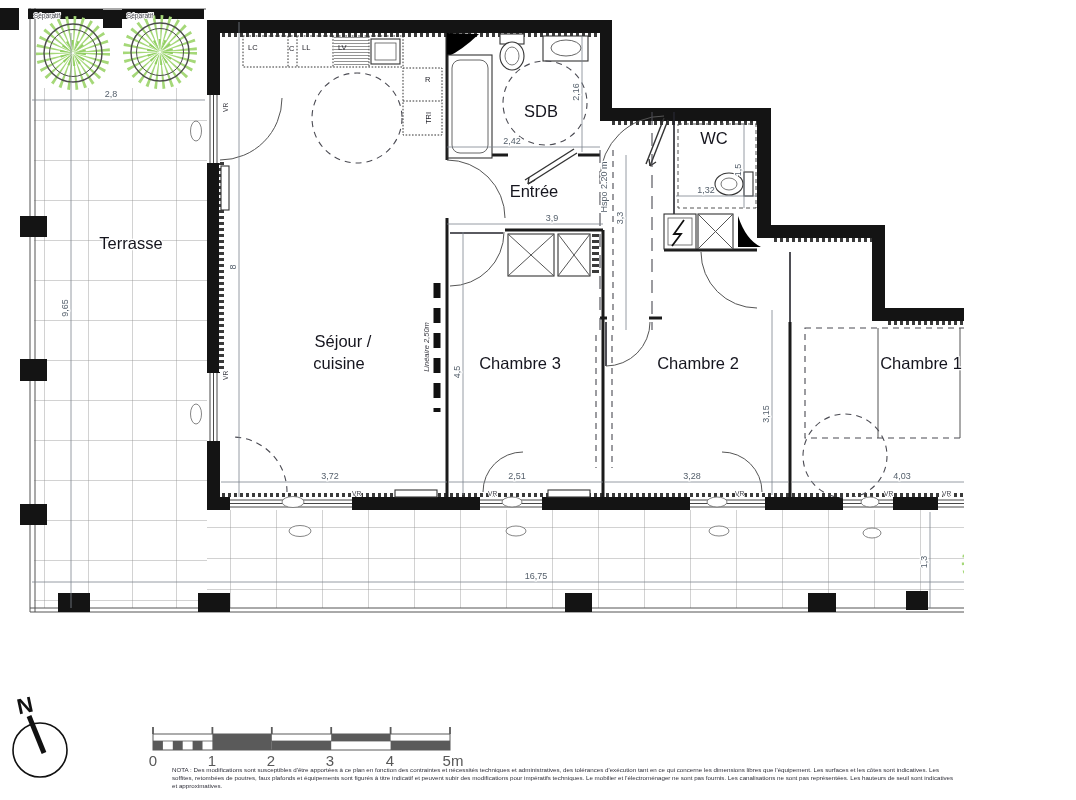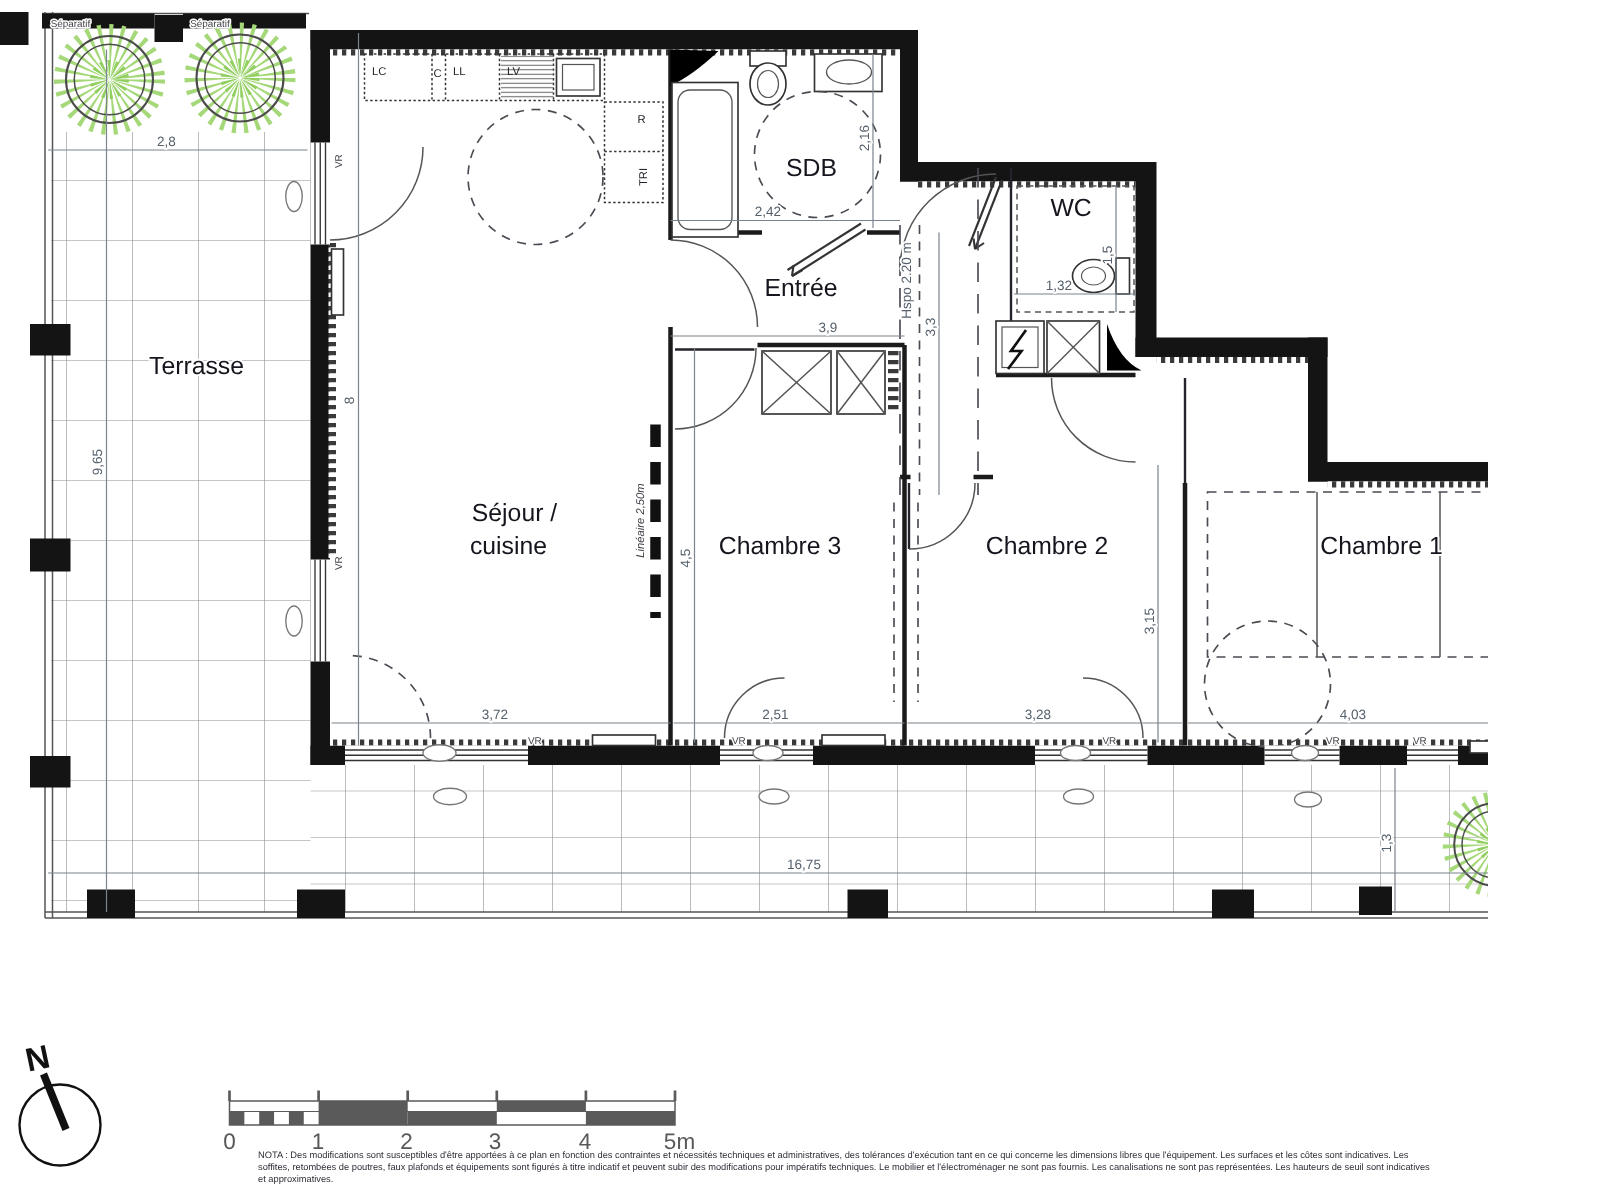--- a/index.html
+++ b/index.html
@@ -1,17 +1,17 @@
 <!DOCTYPE html>
 <html><head>
 <meta charset="utf-8">
 <style>
   html,body{margin:0;padding:0;background:#fff;}
   #stage{position:relative;width:964px;height:800px;background:#fff;overflow:hidden;
-         font-family:"Liberation Sans", sans-serif;padding-left:28px;}
+         font-family:"Liberation Sans", sans-serif;}
   svg{position:absolute;left:0;top:0;}
   text{font-family:"Liberation Sans", sans-serif;}
   .room{font-size:16.5px;fill:#15151e;paint-order:stroke;stroke:#fff;stroke-width:2.5px;stroke-linejoin:round;}
   .dim{font-size:9px;fill:#55606c;paint-order:stroke;stroke:#fff;stroke-width:2.6px;stroke-linejoin:round;}
   .tiny{font-size:6.6px;fill:#44444c;paint-order:stroke;stroke:#fff;stroke-width:2px;stroke-linejoin:round;}
   .kit{font-size:7.5px;fill:#22222a;}
   .ital{font-style:italic;fill:#3c3c44;font-size:7.5px;}
   .snum{font-size:15px;fill:#585858;}
   .nota{font-size:6.2px;fill:#2e2e38;}
   .nletter{font-size:22px;font-weight:bold;fill:#111;}

